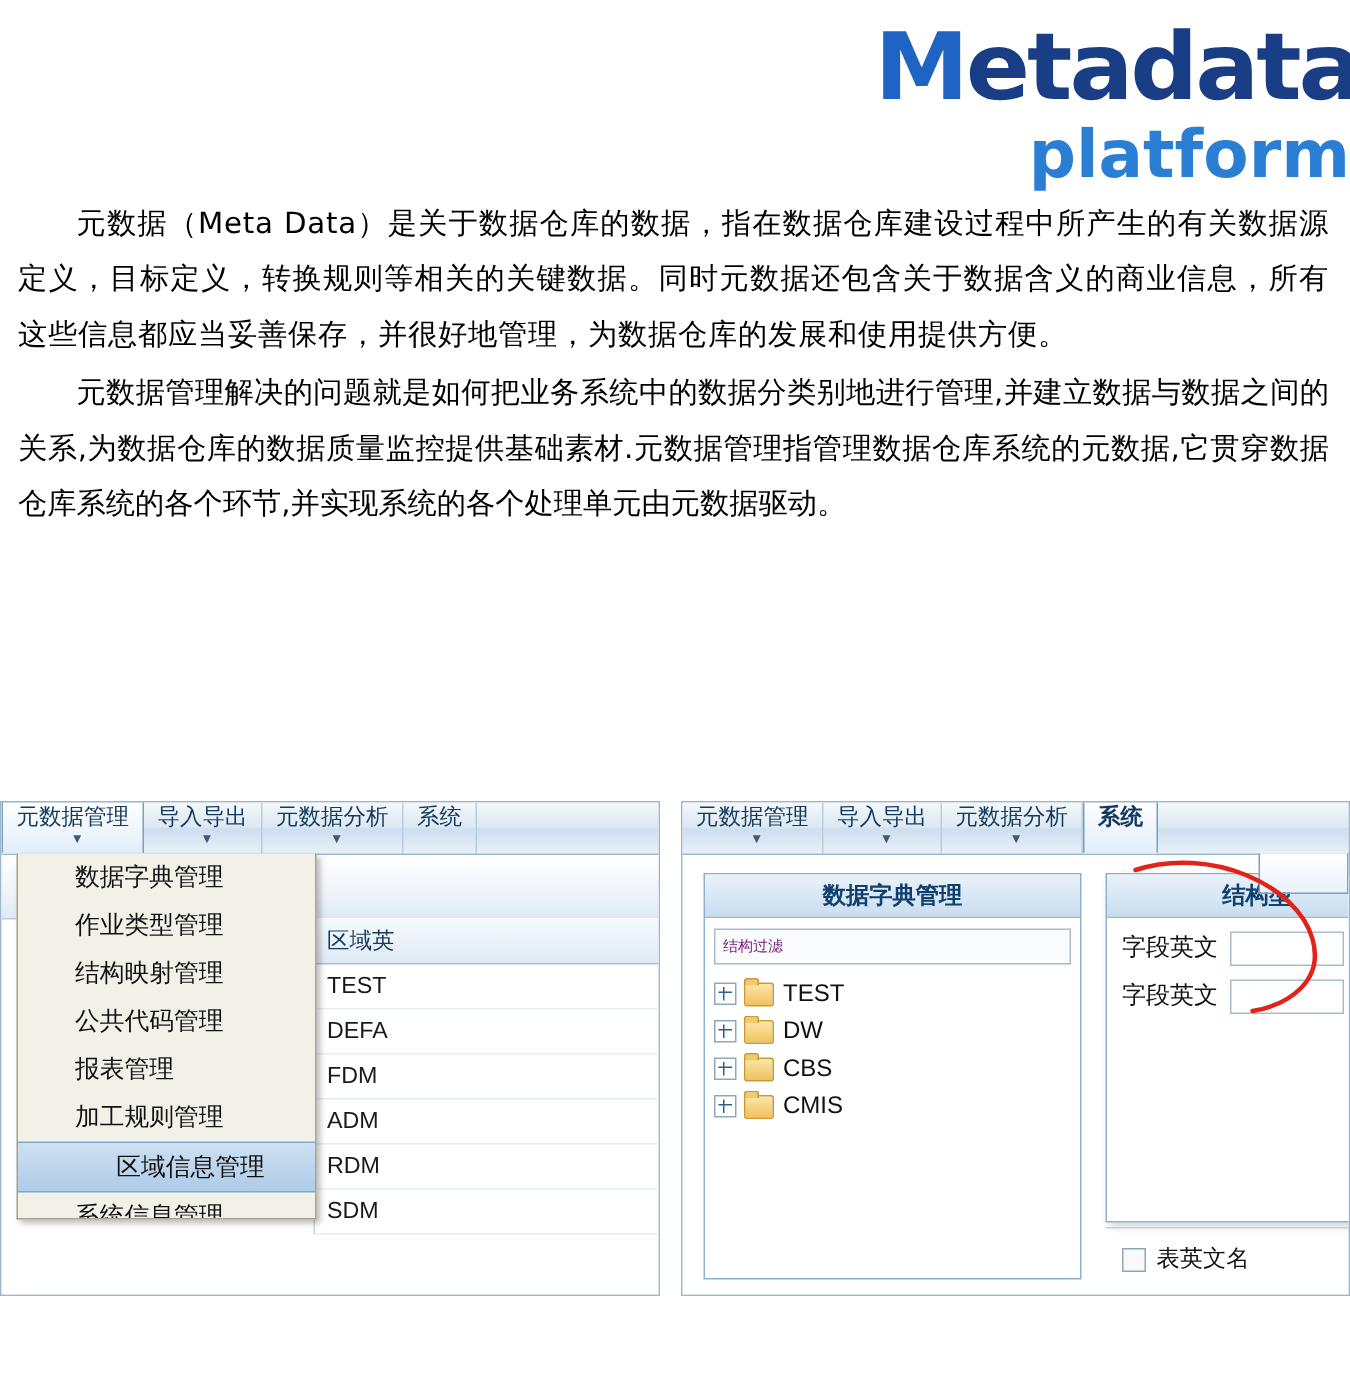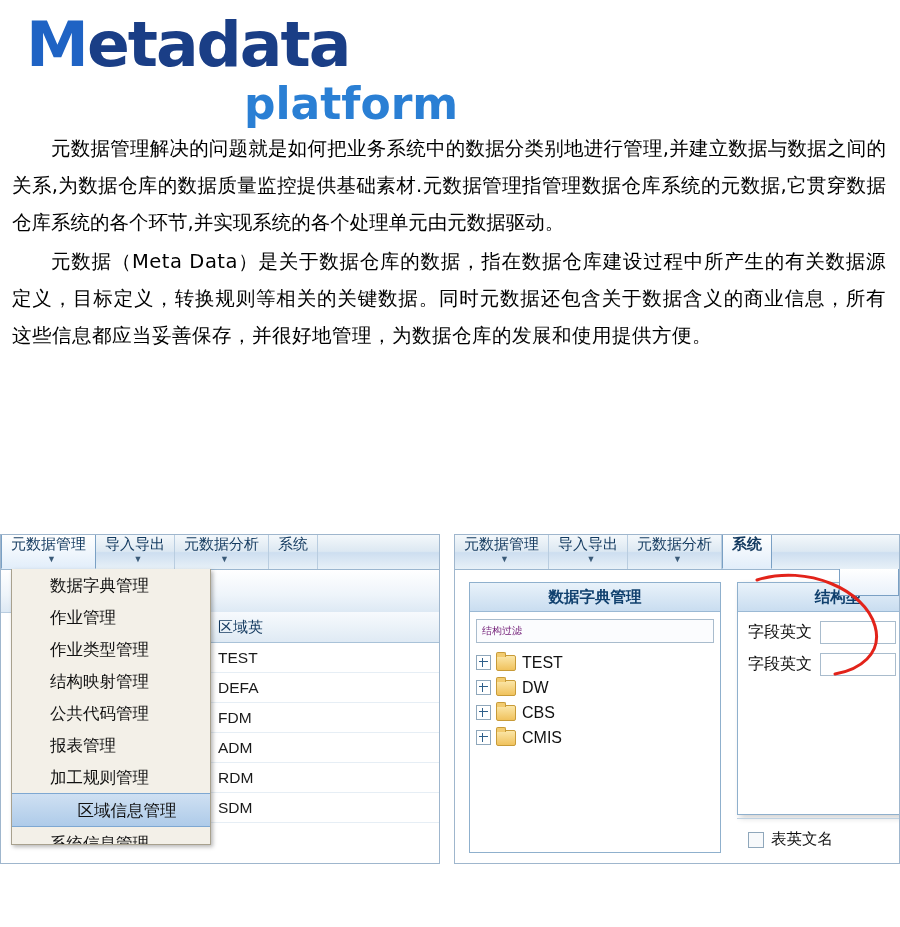--- a/index.html
+++ b/index.html
@@ -15,20 +15,21 @@
     overflow: hidden;
     position: relative;
   }
 
   
   .logo-block {
     position: relative;
     padding: 14px 0 0 26px;
     height: 130px;
     box-sizing: border-box;
+    text-align: right;
   }
   .logo-main {
     font-family: "DejaVu Sans", sans-serif;
     font-weight: bold;
     font-size: 62px;
     letter-spacing: -2px;
     line-height: 1;
     color: #1a3e86;
     display: inline-block;
     transform: scaleX(1.02);
@@ -380,22 +381,22 @@
 </style>
 </head>
 <body>
 
 <div class="logo-block">
   <div class="logo-main"><span class="cap">M</span><span>etadata</span></div>
   <span class="logo-sub">platform</span>
 </div>
 
 <div class="article">
+  <p class="para p1">元数据（Meta Data）是关于数据仓库的数据，指在数据仓库建设过程中所产生的有关数据源定义，目标定义，转换规则等相关的关键数据。同时元数据还包含关于数据含义的商业信息，所有这些信息都应当妥善保存，并很好地管理，为数据仓库的发展和使用提供方便。</p>
   <p class="para p2">元数据管理解决的问题就是如何把业务系统中的数据分类别地进行管理,并建立数据与数据之间的关系,为数据仓库的数据质量监控提供基础素材.元数据管理指管理数据仓库系统的元数据,它贯穿数据仓库系统的各个环节,并实现系统的各个处理单元由元数据驱动。</p>
-  <p class="para p1">元数据（Meta Data）是关于数据仓库的数据，指在数据仓库建设过程中所产生的有关数据源定义，目标定义，转换规则等相关的关键数据。同时元数据还包含关于数据含义的商业信息，所有这些信息都应当妥善保存，并很好地管理，为数据仓库的发展和使用提供方便。</p>
 </div>
 
 <div class="screens">
 
   <div class="screen screen-left">
 
     <div class="left-body">
       <div class="left-toolbar"></div>
       <div class="left-grid">
         <div class="grid-head">区域英</div>
@@ -421,21 +422,20 @@
         <span>元数据分析</span>
         <span class="caret">▼</span>
       </div>
       <div class="menu-item">
         <span>系统</span>
       </div>
     </div>
 
     <div class="dropdown">
       <div class="dd-item">数据字典管理</div>
-      <div class="dd-item">作业管理</div>
       <div class="dd-item">作业类型管理</div>
       <div class="dd-item">结构映射管理</div>
       <div class="dd-item">公共代码管理</div>
       <div class="dd-item">报表管理</div>
       <div class="dd-item">加工规则管理</div>
       <div class="dd-item selected">区域信息管理</div>
       <div class="dd-item clipped">系统信息管理</div>
     </div>
   </div>
 

